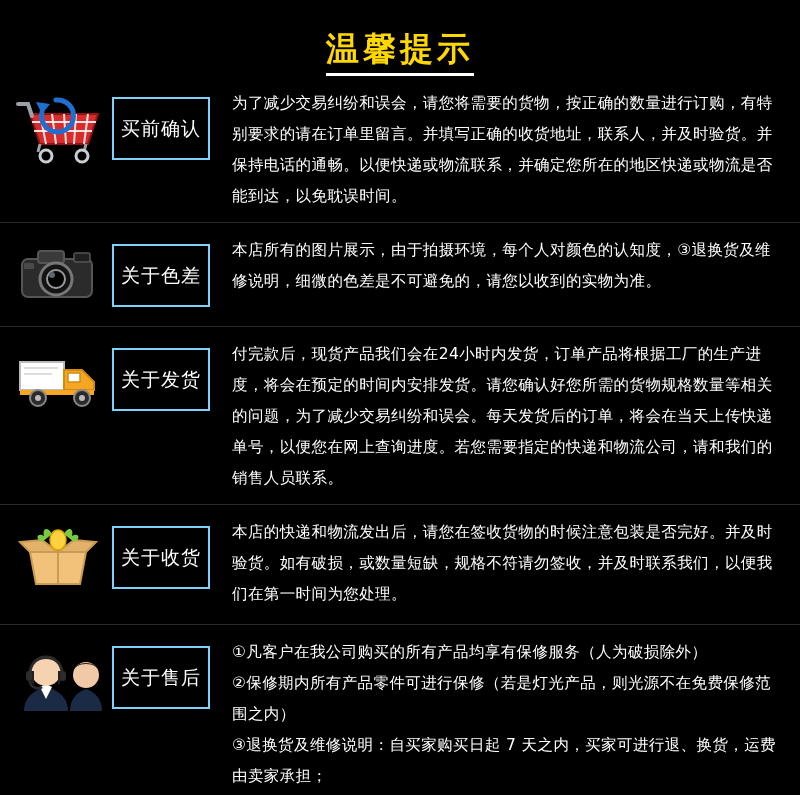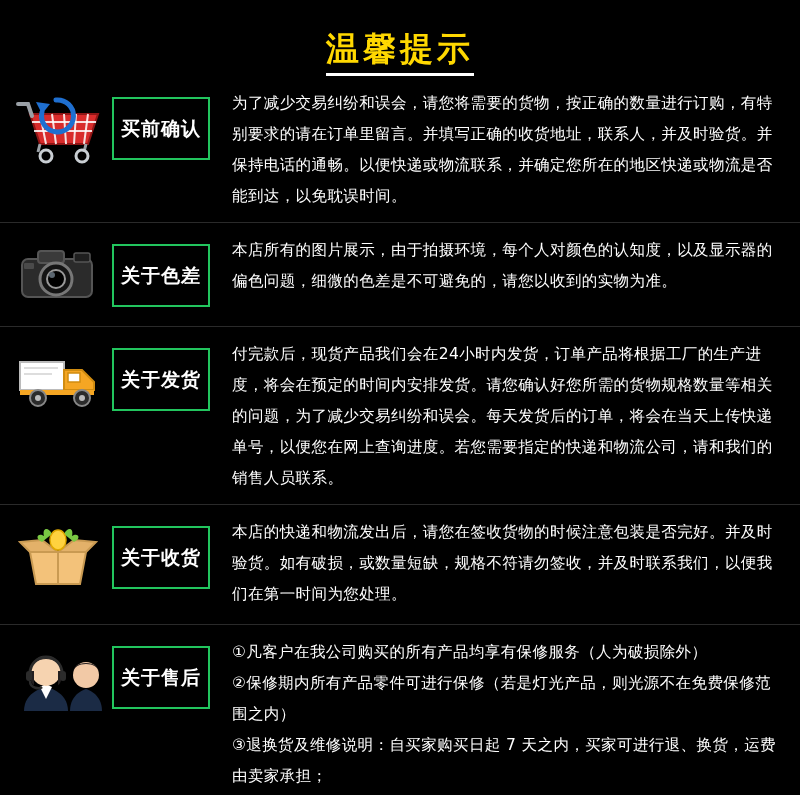--- a/index.html
+++ b/index.html
@@ -65,24 +65,24 @@
     width: 96px;
     height: 76px;
     flex: 0 0 96px;
     display: flex;
     align-items: center;
     justify-content: center;
   }
 
   .row-label {
     display: inline-block;
-    border: 2px solid #22c55e;
+    border: 2px solid #7dd3fc;
     padding: 20px 7px;
     font-size: 19px;
-    font-weight: bold;
+    font-weight: normal;
     line-height: 1;
     color: #ffffff;
     letter-spacing: 1px;
     white-space: nowrap;
   }
 
   .row-text {
     flex: 1 1 auto;
     font-size: 15.5px;
     line-height: 2.0;
@@ -142,21 +142,21 @@
           <rect x="26" y="8" width="26" height="12" rx="3" fill="#3a3a3a" stroke="#555" stroke-width="2"></rect>
           <rect x="62" y="10" width="16" height="9" rx="2" fill="#1f1f1f" stroke="#555" stroke-width="1.5"></rect>
           <circle cx="44" cy="36" r="16" fill="#141414" stroke="#777" stroke-width="3"></circle>
           <circle cx="44" cy="36" r="9" fill="#000" stroke="#999" stroke-width="2"></circle>
           <circle cx="40" cy="32" r="3" fill="#5b6670"></circle>
           <rect x="12" y="20" width="10" height="6" rx="1" fill="#4a4a4a"></rect>
         </svg>
       </div>
       <div class="row-label">关于色差</div>
     </div>
-    <div class="row-text">本店所有的图片展示，由于拍摄环境，每个人对颜色的认知度，以及显示器的偏色问题，细微的色差是不可避免的，请您以收到的实物为准。</div>
+    <div class="row-text">本店所有的图片展示，由于拍摄环境，每个人对颜色的认知度，③退换货及维修说明，细微的色差是不可避免的，请您以收到的实物为准。</div>
   </div>
 
   <div class="row" id="row-fahuo">
     <div class="row-left">
       <div class="icon-box">
         <svg class="svg-icon" width="92" height="62" viewBox="0 0 92 62" xmlns="http://www.w3.org/2000/svg">
           <rect x="8" y="14" width="44" height="28" fill="#ffffff" stroke="#bbbbbb" stroke-width="2"></rect>
           <path d="M52 22 L70 22 L82 34 L82 42 L52 42 Z" fill="#f5a623" stroke="#d08c11" stroke-width="2"></path>
           <rect x="56" y="25" width="12" height="9" fill="#ffffff" stroke="#d08c11" stroke-width="1.5"></rect>
           <rect x="8" y="42" width="74" height="5" fill="#f5a623"></rect>

